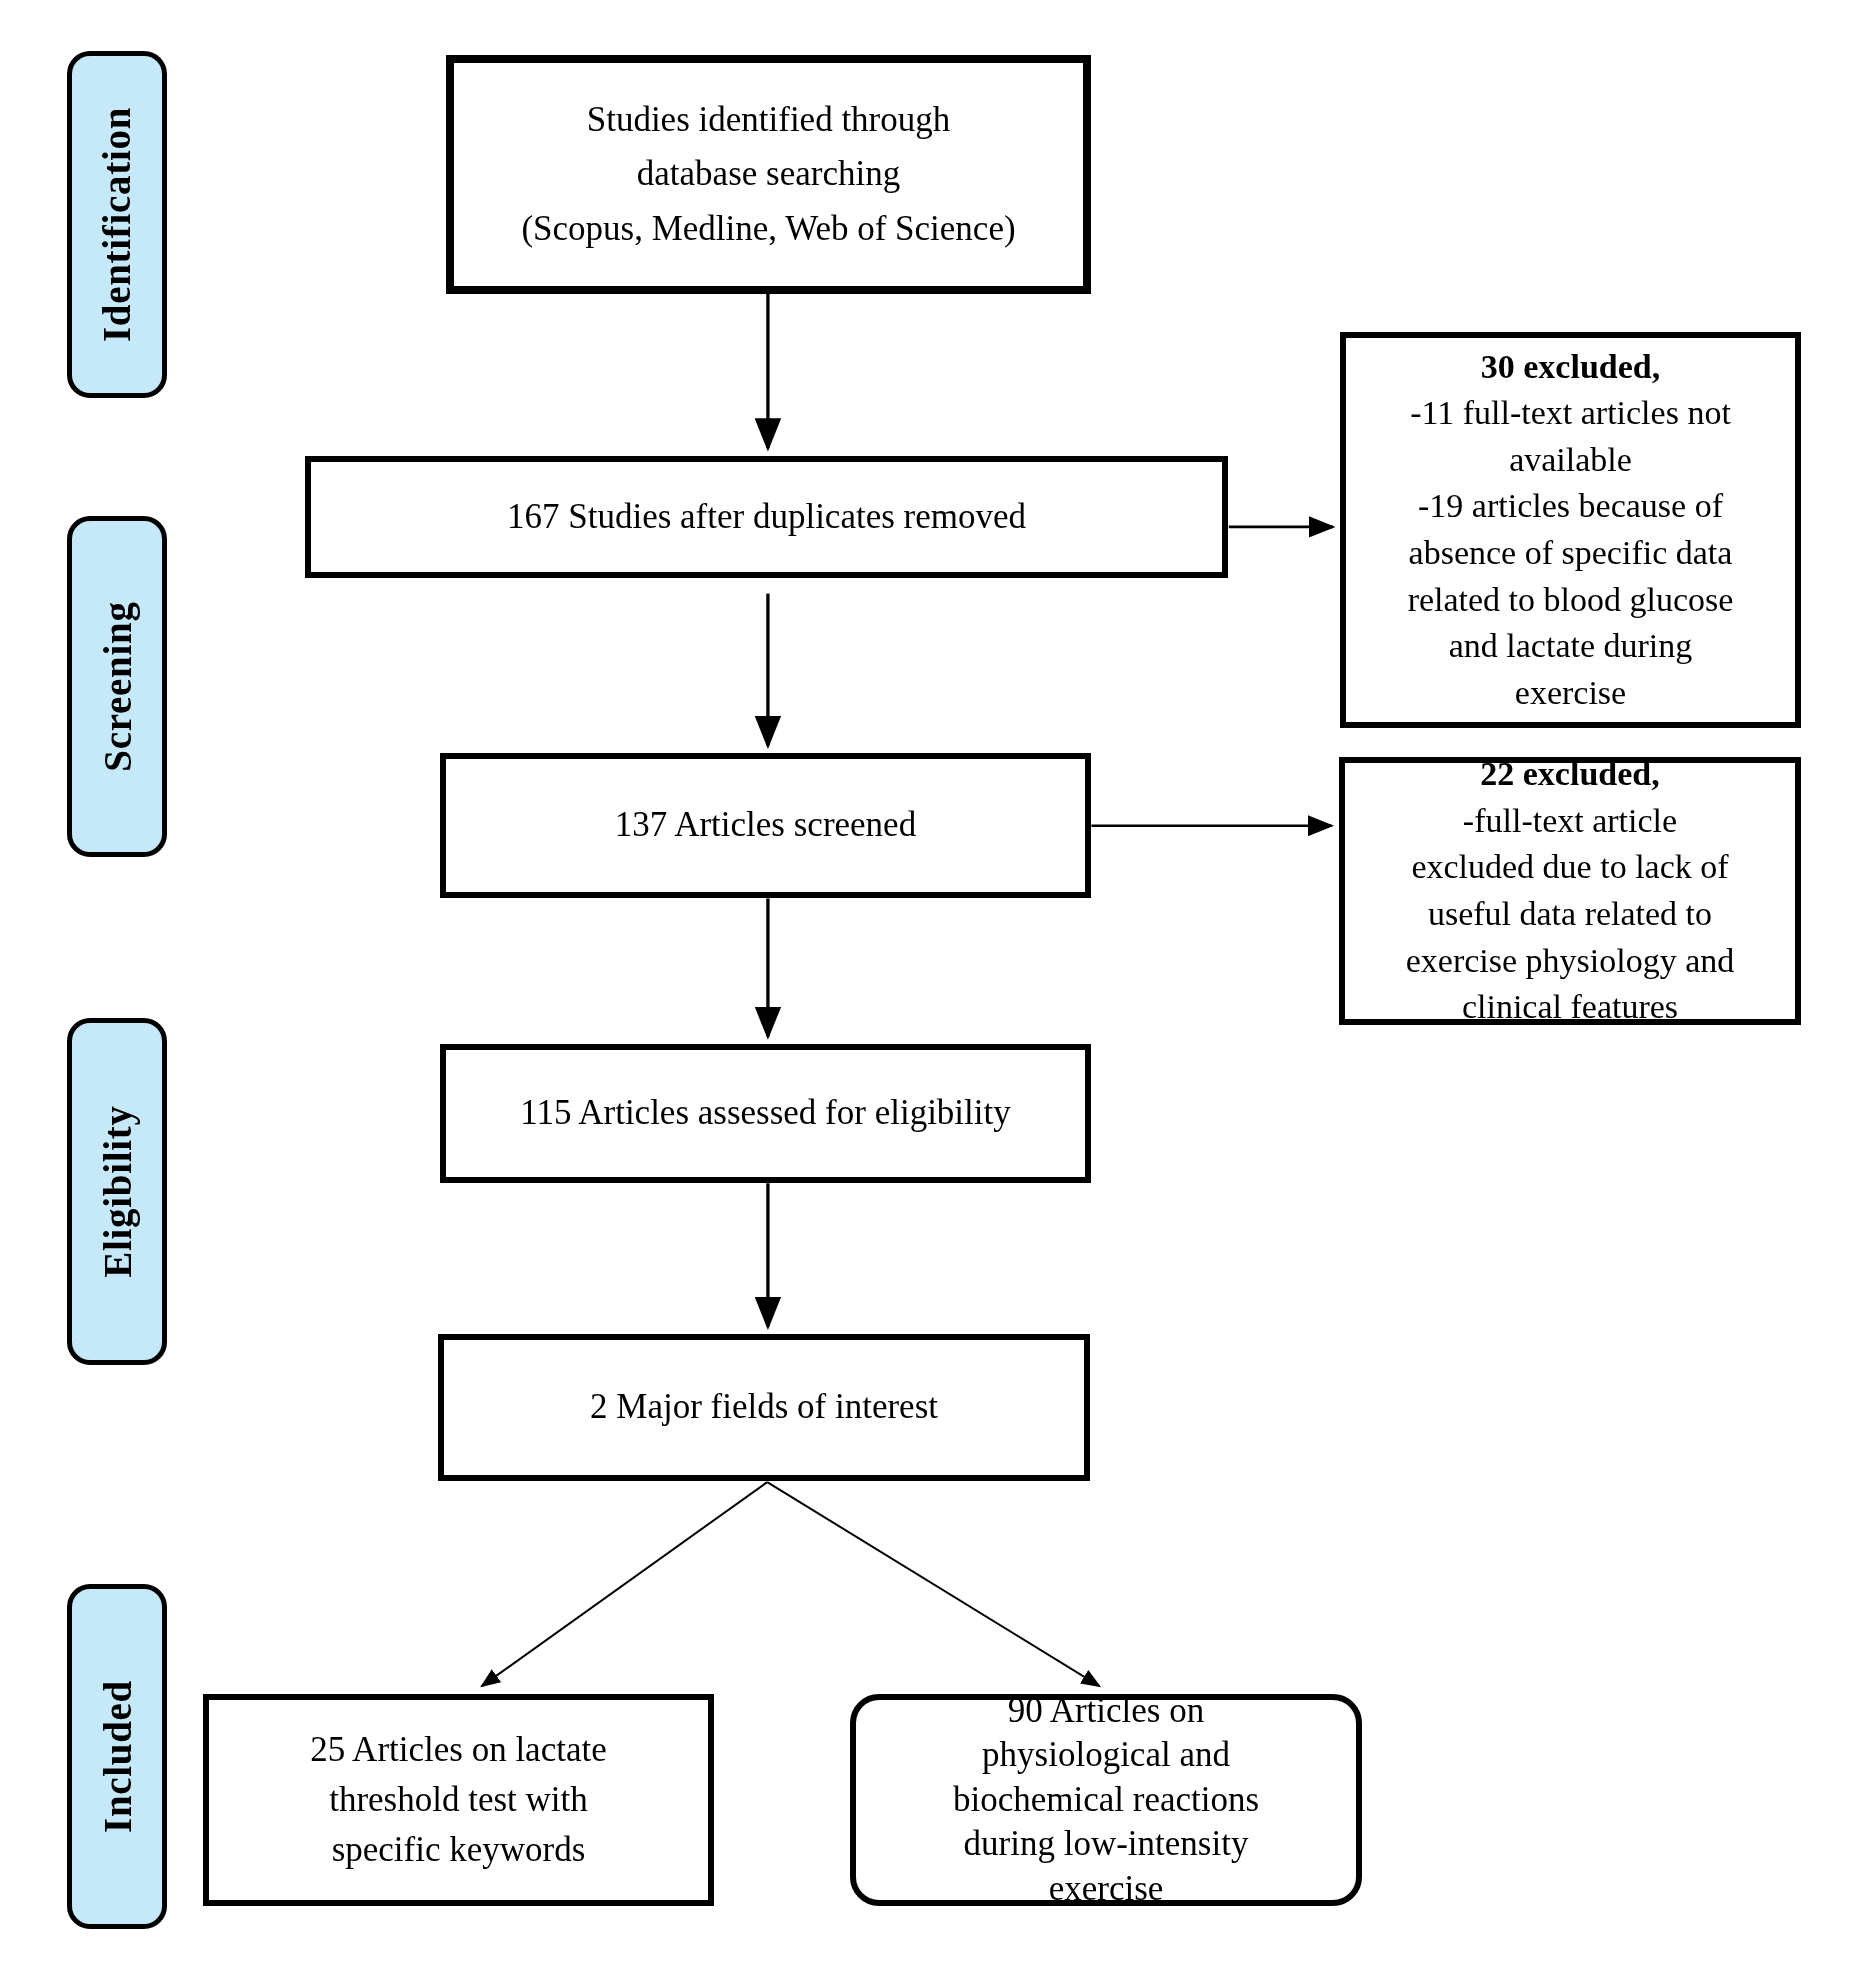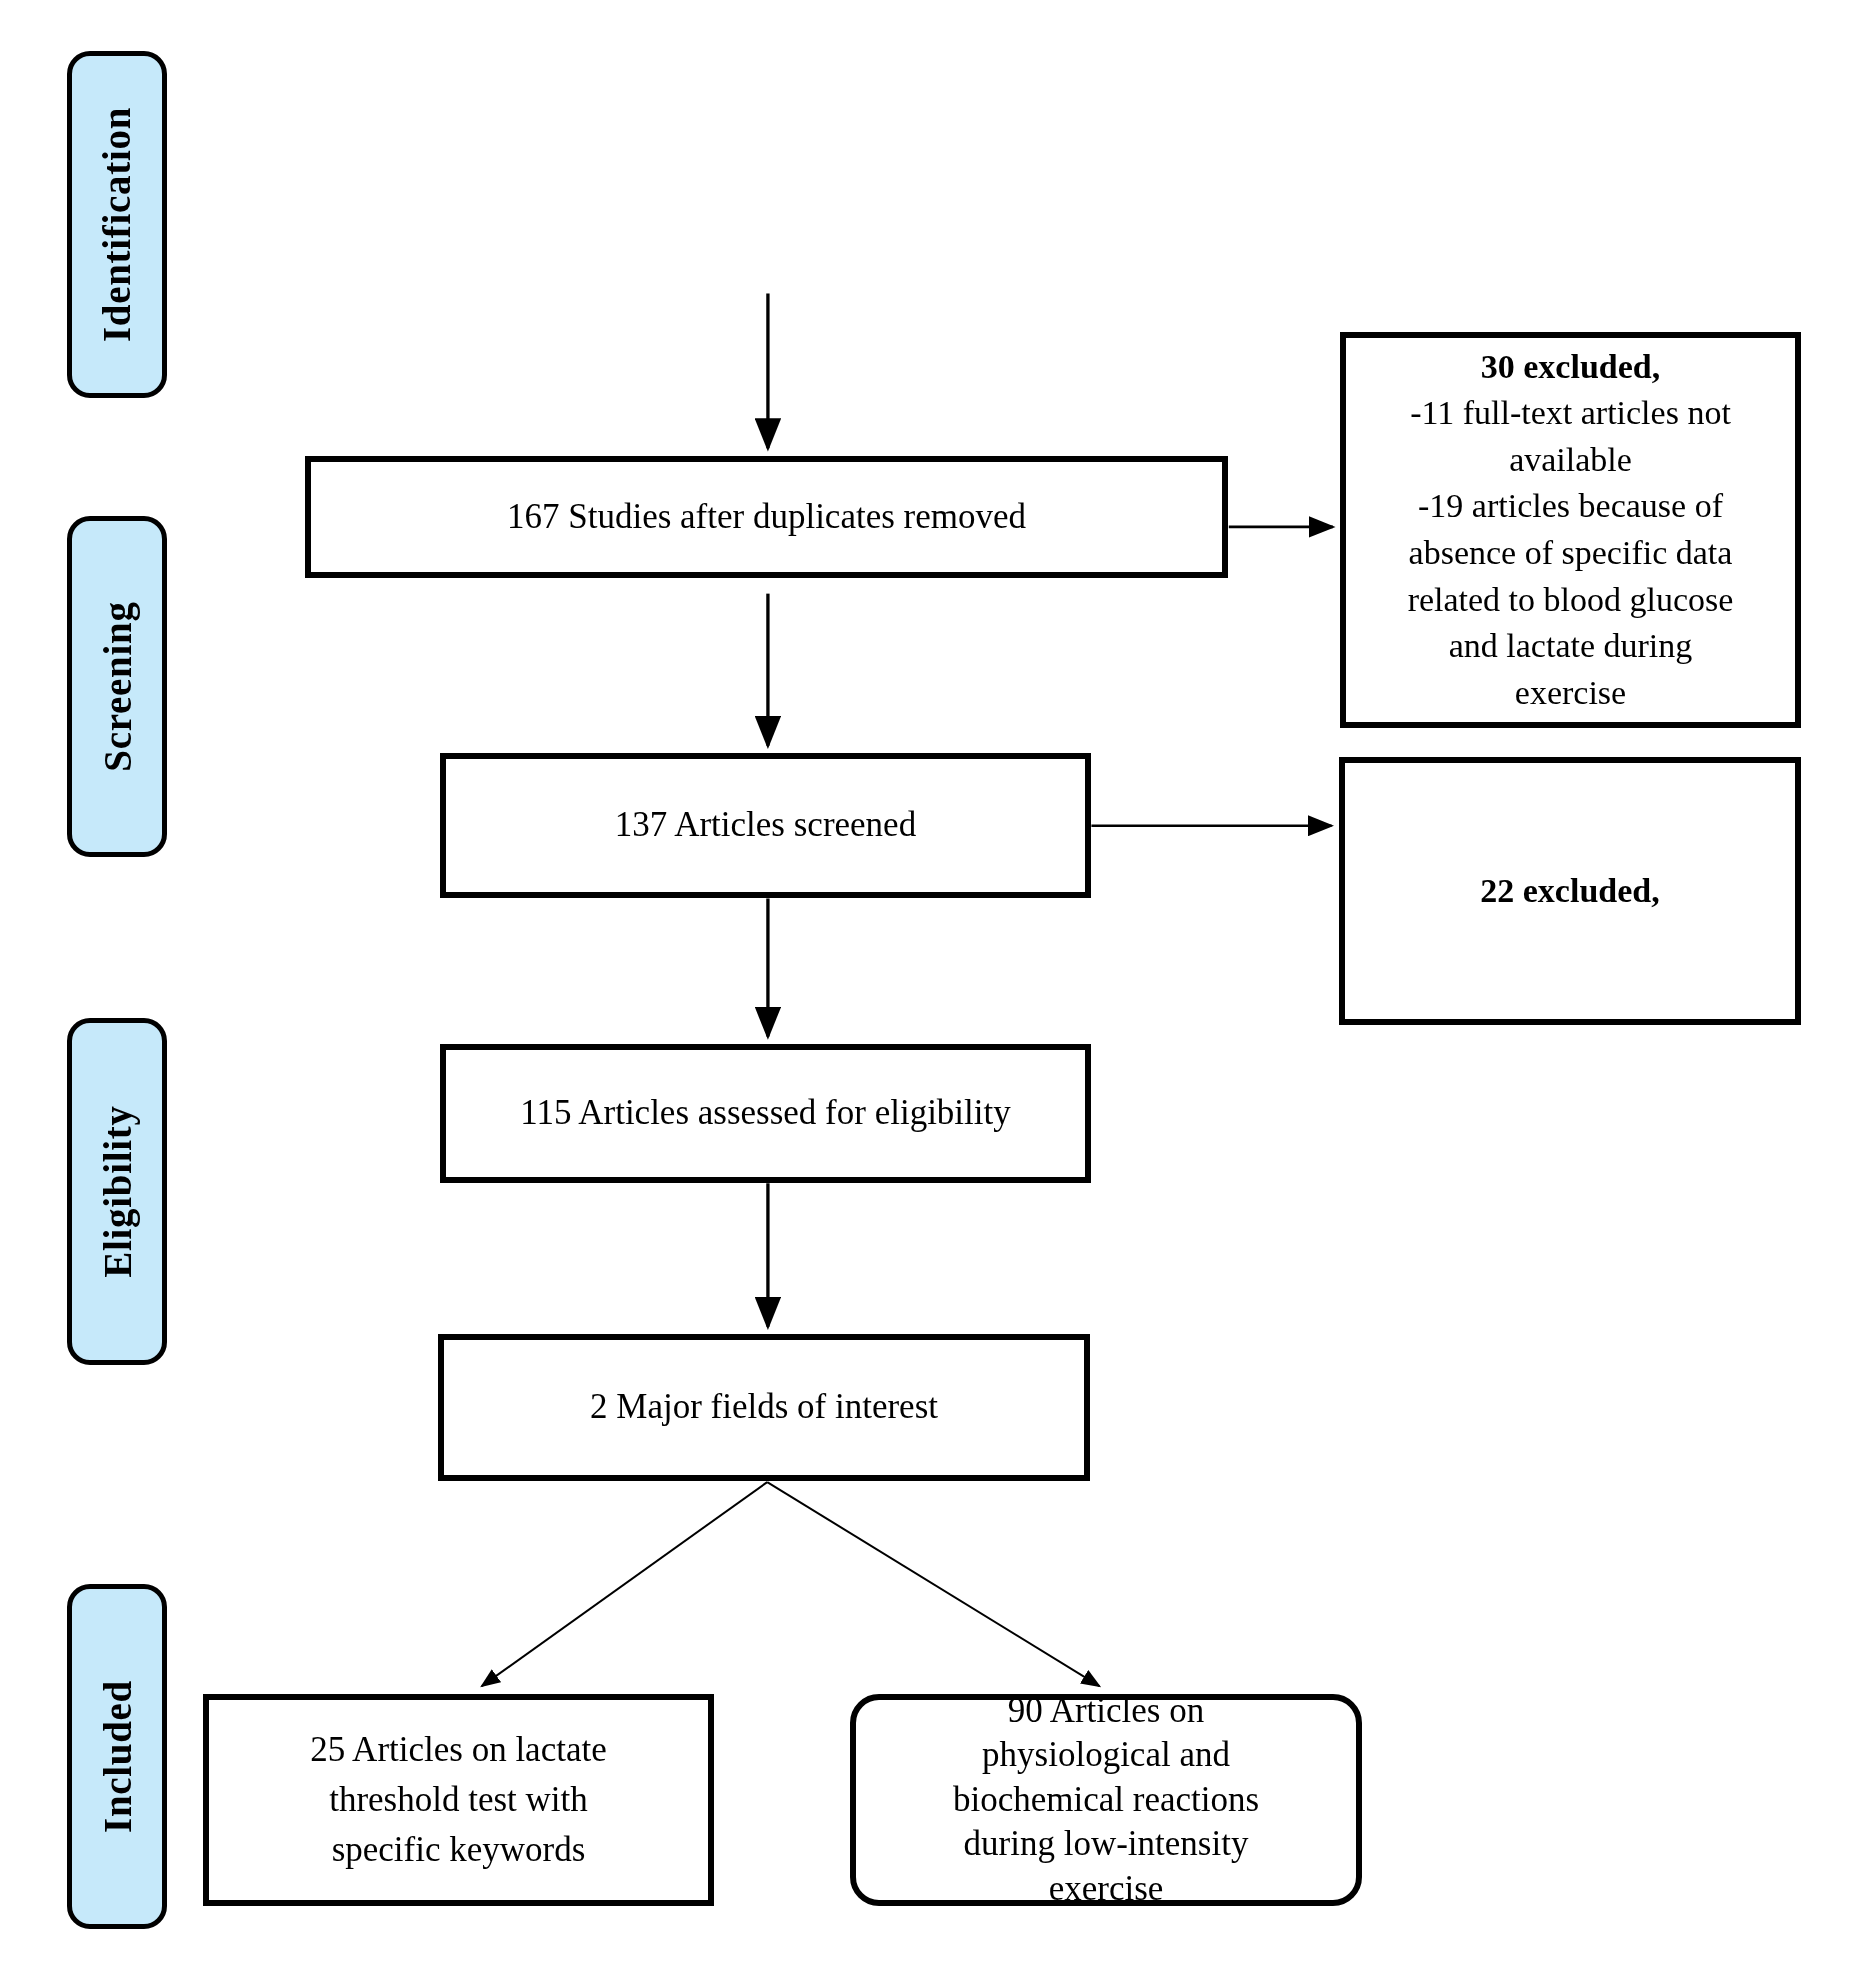--- a/index.html
+++ b/index.html
@@ -63,20 +63,25 @@
   <div class="stage" id="stage-screening" style="background: rgb(198, 233, 250);">
     <span>Screening</span>
   </div>
   <div class="stage" id="stage-eligibility" style="background: rgb(198, 233, 250);">
     <span>Eligibility</span>
   </div>
   <div class="stage" id="stage-included" style="background: rgb(198, 233, 250);">
     <span>Included</span>
   </div>
 
+  <div class="box" id="box-studies-identified">
+    <div class="pre">Studies identified through
+database searching
+(Scopus, Medline, Web of Science)</div>
+  </div>
 
   <div class="box" id="box-duplicates-removed">
     <div class="pre">167 Studies after duplicates removed</div>
   </div>
 
   <div class="box" id="box-articles-screened">
     <div class="pre">137 Articles screened</div>
   </div>
 
   <div class="box" id="box-articles-assessed">
@@ -110,20 +115,25 @@
 absence of specific data
 related to blood glucose
 and lactate during
 exercise</div>
     </div>
   </div>
 
   <div class="box excl" id="box-excluded-eligibility">
     <div>
       <b>22 excluded,</b>
+      <div class="pre">-full-text article
+excluded due to lack of
+useful data related to
+exercise physiology and
+clinical features</div>
     </div>
   </div>
 
   <svg id="arrows" viewBox="0 0 2794 2976" xmlns="http://www.w3.org/2000/svg">
     <defs>
       <marker id="ah" markerWidth="10" markerHeight="8" refX="9" refY="4" orient="auto">
         <path d="M0,0 L10,4 L0,8 z" fill="#000"></path>
       </marker>
     </defs>
     <line x1="1151" y1="440" x2="1151" y2="672" stroke-width="5" marker-end="url(#ah)"></line>

